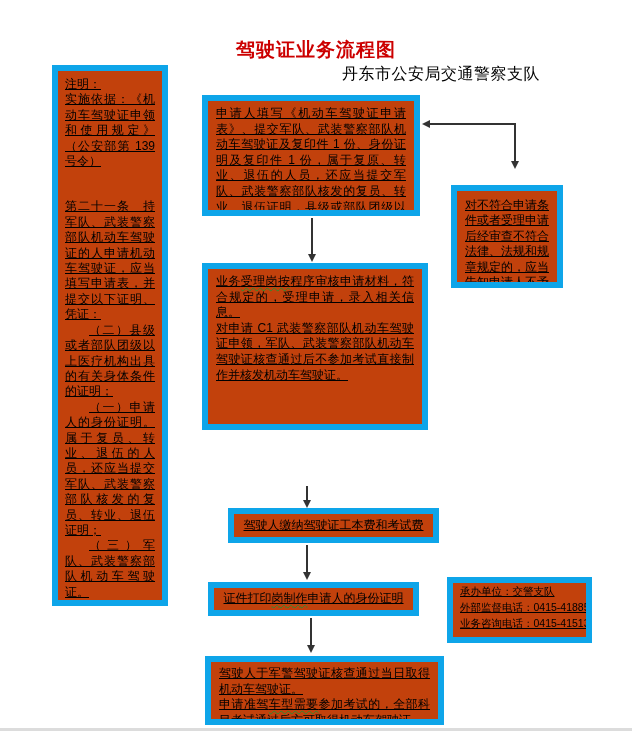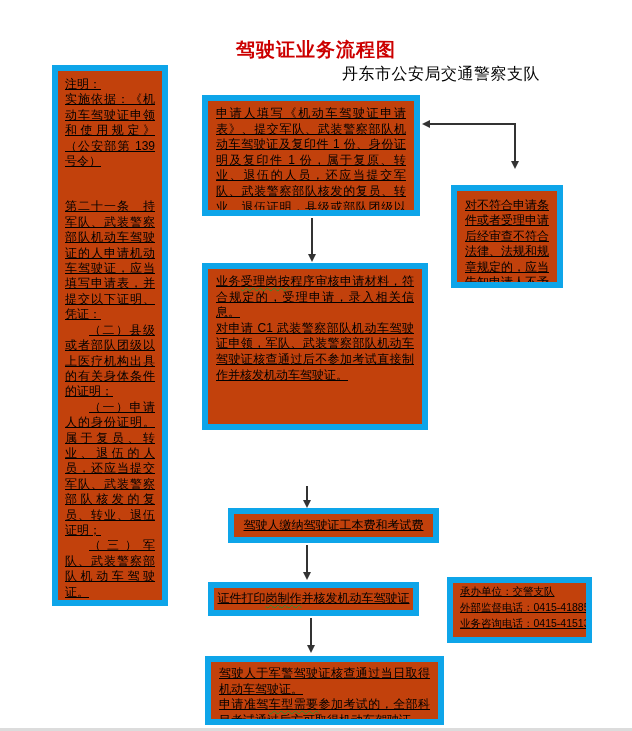--- a/index.html
+++ b/index.html
@@ -81,21 +81,21 @@
   <div class="head-down" style="left:303px;top:500px;"></div>
 
   <div class="box box-fee">
       <p><span>驾驶人缴纳驾驶证工本费和考试费</span></p>
     </div>
 
   <div class="stem-v" style="left:306px;top:545px;height:27px;"></div>
   <div class="head-down" style="left:303px;top:572px;"></div>
 
   <div class="box box-print">
-      <p><span>证件打印</span><span class="wavy-green">岗制作</span><span>并核发机动车驾驶证</span></p>
+      <p><span>证件打印</span><span class="wavy-green">岗制作</span><span>申请人的身份证明</span></p>
     </div>
 
   <div class="stem-v" style="left:310px;top:618px;height:27px;"></div>
   <div class="head-down" style="left:307px;top:645px;"></div>
 
   <div class="box box-obtain">
       <p><span>驾驶人于军警驾驶证核查通过当日取得机动车驾驶证。</span></p>
       <p><span>申请准驾</span><span class="wavy-green">车型需要</span><span>参加考试的，全部科目考试通过后方可取得机动车驾驶证</span></p>
     </div>
 

